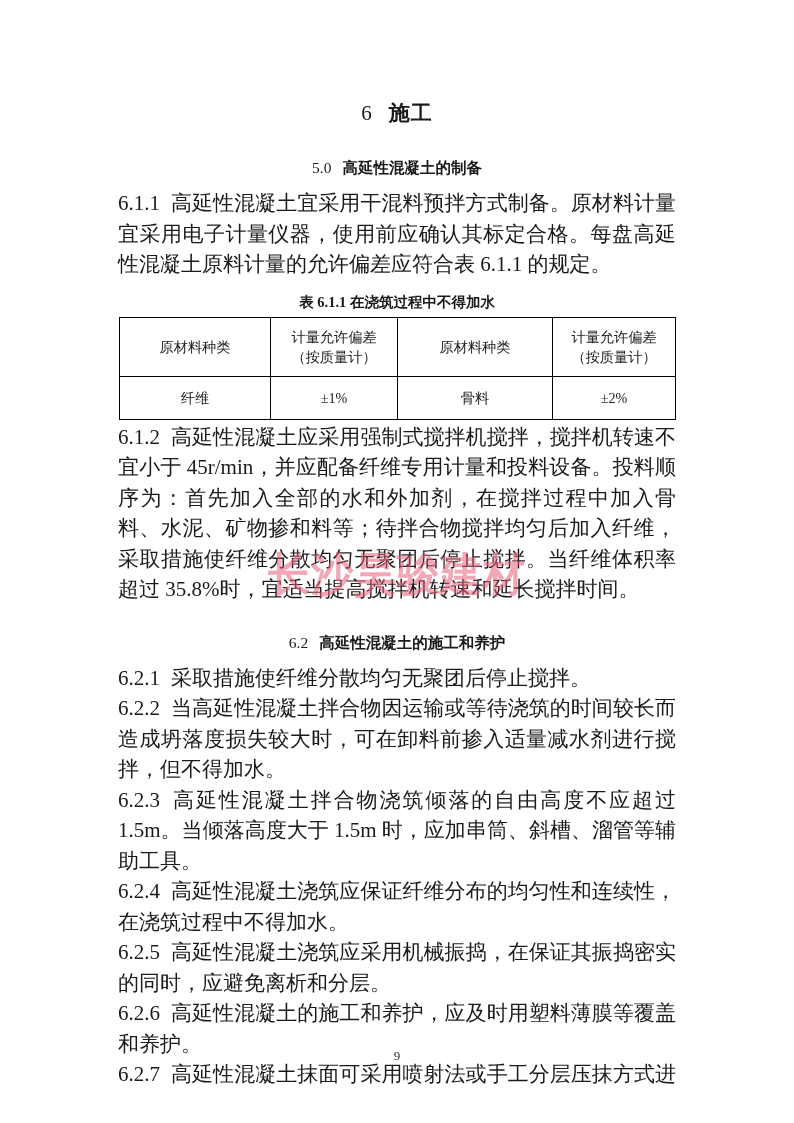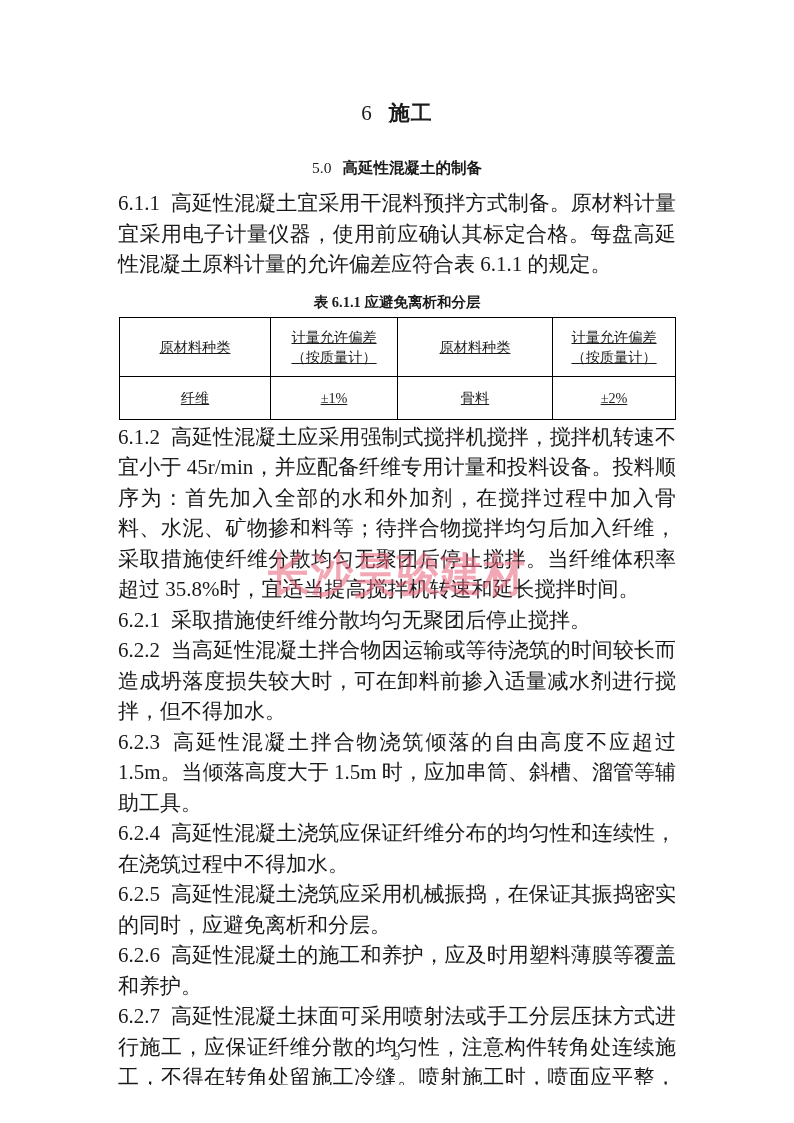--- a/index.html
+++ b/index.html
@@ -70,21 +70,20 @@
     font-size: 14.5px;
     font-weight: bold;
     margin: 11px 0 4px 0;
     line-height: 22px;
   }
   table.spec {
     border-collapse: collapse;
     width: 556px;
     margin: 0 0 2px 1px;
     table-layout: fixed;
-    text-decoration: underline;
   }
   table.spec td {
     border: 1px solid #000000;
     text-align: center;
     vertical-align: middle;
     font-size: 14.2px;
     line-height: 20px;
     padding: 5px 2px;
     height: 32px;
   }
@@ -137,21 +136,21 @@
     </h1>
 
     <h2 class="section-title">
       <span class="num">5.0</span><span>高延性混凝土的制备</span>
     </h2>
 
     <p class="para">
       <span class="cnum">6.1.1</span><span>高延性混凝土宜采用干混料预拌方式制备。原材料计量宜采用电子计量仪器，使用前应确认其标定合格。每盘高延性混凝土原料计量的允许偏差应符合表 6.1.1 的规定。</span>
     </p>
 
-    <div class="table-caption">表 6.1.1 应避免离析和分层</div>
+    <div class="table-caption">表 6.1.1 在浇筑过程中不得加水</div>
 
     <table class="spec">
       <colgroup>
           <col class="c1">
           <col class="c2">
           <col class="c3">
           <col class="c4">
         </colgroup>
       <tbody>
         <tr class="head">
@@ -176,20 +175,23 @@
           <td>骨料</td>
           <td>±2%</td>
         </tr>
       </tbody>
     </table>
 
     <p class="para">
       <span class="cnum">6.1.2</span><span>高延性混凝土应采用强制式搅拌机搅拌，搅拌机转速不宜小于 45r/min，并应配备纤维专用计量和投料设备。投料顺序为：首先加入全部的水和外加剂，在搅拌过程中加入骨料、水泥、矿物掺和料等；待拌合物搅拌均匀后加入纤维，采取措施使纤维分散均匀无聚团后停止搅拌。当纤维体积率超过 35.8%时，宜适当提高搅拌机转速和延长搅拌时间。</span>
     </p>
 
+    <h2 class="section-title">
+      <span class="num">6.2</span><span>高延性混凝土的施工和养护</span>
+    </h2>
 
     <p class="para">
       <span class="cnum">6.2.1</span><span>采取措施使纤维分散均匀无聚团后停止搅拌。</span>
     </p>
 
     <p class="para">
       <span class="cnum">6.2.2</span><span>当高延性混凝土拌合物因运输或等待浇筑的时间较长而造成坍落度损失较大时，可在卸料前掺入适量减水剂进行搅拌，但不得加水。</span>
     </p>
 
     <p class="para">

